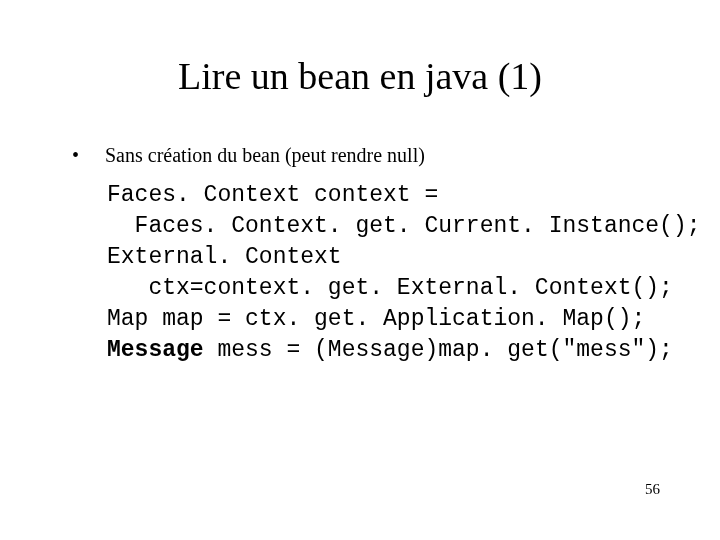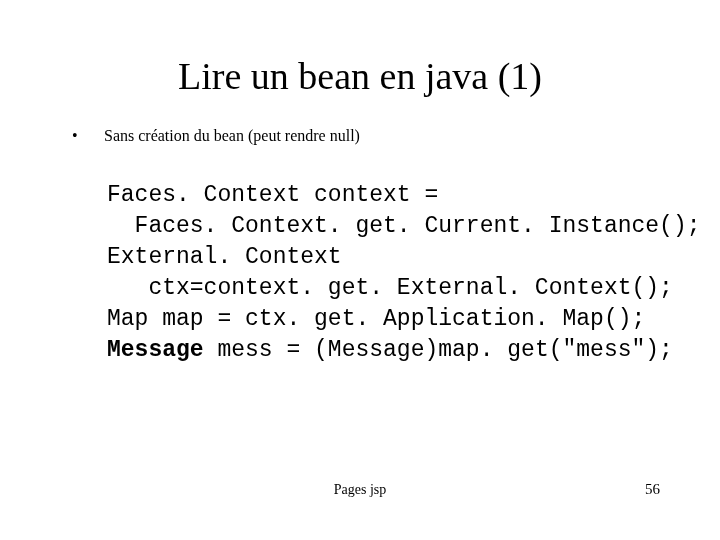--- a/index.html
+++ b/index.html
@@ -23,23 +23,23 @@
     top: 54px;
     left: 0;
     width: 720px;
     text-align: center;
     font-size: 38px;
     font-weight: normal;
     color: #000;
   }
   .bullet-row {
     position: absolute;
-    top: 127px;
+    top: 144px;
     left: 72px;
-    font-size: 16px;
+    font-size: 20px;
   }
   .bullet-dot {
     display: inline-block;
     width: 28px;
     vertical-align: top;
   }
   .bullet-text {
     display: inline-block;
   }
   .code-block {
@@ -80,16 +80,15 @@
     <span class="bullet-text">Sans création du bean (peut rendre null)</span>
   </div>
 
   <div class="code-block"><span>Faces. Context context = </span>
 <span>  Faces. Context. get. Current. Instance();</span>
 <span>External. Context </span>
 <span>   ctx=context. get. External. Context();</span>
 <span>Map map = ctx. get. Application. Map();</span>
 <span class="bold">Message</span><span> mess = (Message)map. get("mess");</span></div>
 
-  <div class="footer-center">Pages jsp</div>
   <div class="footer-right">56</div>
 
 </div>
 
 </body></html>

